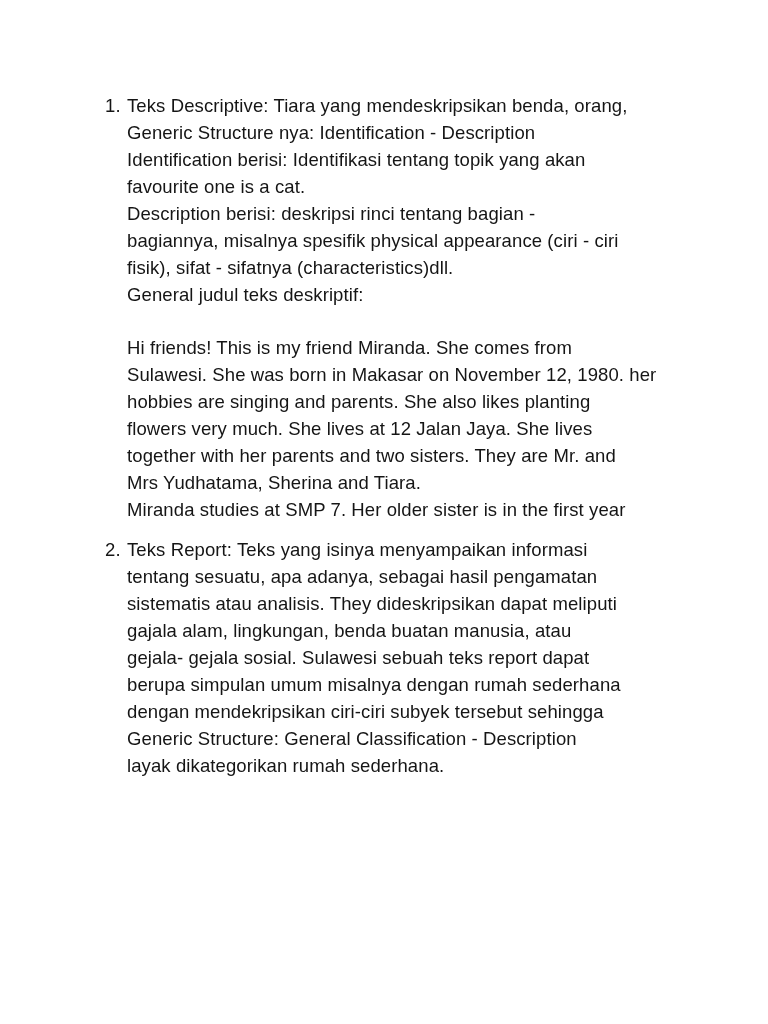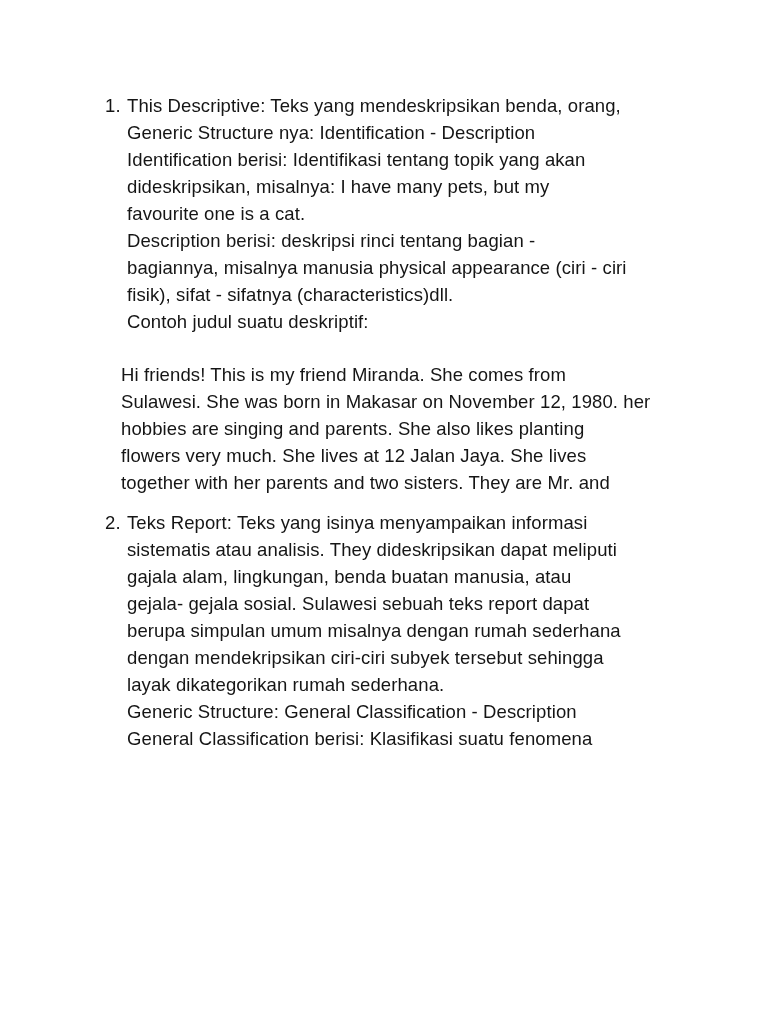--- a/index.html
+++ b/index.html
@@ -29,71 +29,72 @@
   .block {
     display: flex;
     align-items: flex-start;
   }
   .block.numbered .marker {
     flex: 0 0 22px;
     width: 22px;
     white-space: nowrap;
   }
   .block.paragraph {
-    margin-left: 16px;
+    margin-left: 22px;
   }
   .lines {
     flex: 1 1 auto;
     min-width: 0;
   }
   .line {
     white-space: nowrap;
   }
   .spacer {
     width: 100%;
   }
 </style>
 </head>
 <body>
 
 <div class="page">
   <div class="content">
       <div class="block numbered">
         <div class="marker">1.</div>
         <div class="lines">
-          <div class="line">This Descriptive: Teks yang mendeskripsikan benda, orang,</div>
+          <div class="line">Teks Descriptive: Tiara yang mendeskripsikan benda, orang,</div>
           <div class="line">Generic Structure nya: Identification - Description</div>
           <div class="line">Identification berisi: Identifikasi tentang topik yang akan</div>
-          <div class="line">dideskripsikan, misalnya: I have many pets, but my</div>
           <div class="line">favourite one is a cat.</div>
           <div class="line">Description berisi: deskripsi rinci tentang bagian -</div>
-          <div class="line">bagiannya, misalnya manusia physical appearance (ciri - ciri</div>
+          <div class="line">bagiannya, misalnya spesifik physical appearance (ciri - ciri</div>
           <div class="line">fisik), sifat - sifatnya (characteristics)dll.</div>
-          <div class="line">Contoh judul suatu deskriptif:</div>
+          <div class="line">General judul teks deskriptif:</div>
         </div>
       </div>
       <div class="spacer" style="height: 26px;"></div>
       <div class="block paragraph">
         <div class="lines">
           <div class="line">Hi friends! This is my friend Miranda. She comes from</div>
           <div class="line">Sulawesi. She was born in Makasar on November 12, 1980. her</div>
           <div class="line">hobbies are singing and parents. She also likes planting</div>
           <div class="line">flowers very much. She lives at 12 Jalan Jaya. She lives</div>
           <div class="line">together with her parents and two sisters. They are Mr. and</div>
+          <div class="line">Mrs Yudhatama, Sherina and Tiara.</div>
+          <div class="line">Miranda studies at SMP 7. Her older sister is in the first year</div>
         </div>
       </div>
       <div class="spacer" style="height: 13px;"></div>
       <div class="block numbered">
         <div class="marker">2.</div>
         <div class="lines">
           <div class="line">Teks Report: Teks yang isinya menyampaikan informasi</div>
+          <div class="line">tentang sesuatu, apa adanya, sebagai hasil pengamatan</div>
           <div class="line">sistematis atau analisis. They dideskripsikan dapat meliputi</div>
           <div class="line">gajala alam, lingkungan, benda buatan manusia, atau</div>
           <div class="line">gejala- gejala sosial. Sulawesi sebuah teks report dapat</div>
           <div class="line">berupa simpulan umum misalnya dengan rumah sederhana</div>
           <div class="line">dengan mendekripsikan ciri-ciri subyek tersebut sehingga</div>
+          <div class="line">Generic Structure: General Classification - Description</div>
           <div class="line">layak dikategorikan rumah sederhana.</div>
-          <div class="line">Generic Structure: General Classification - Description</div>
-          <div class="line">General Classification berisi: Klasifikasi suatu fenomena</div>
         </div>
       </div>
     </div>
 </div>
 
 </body></html>

